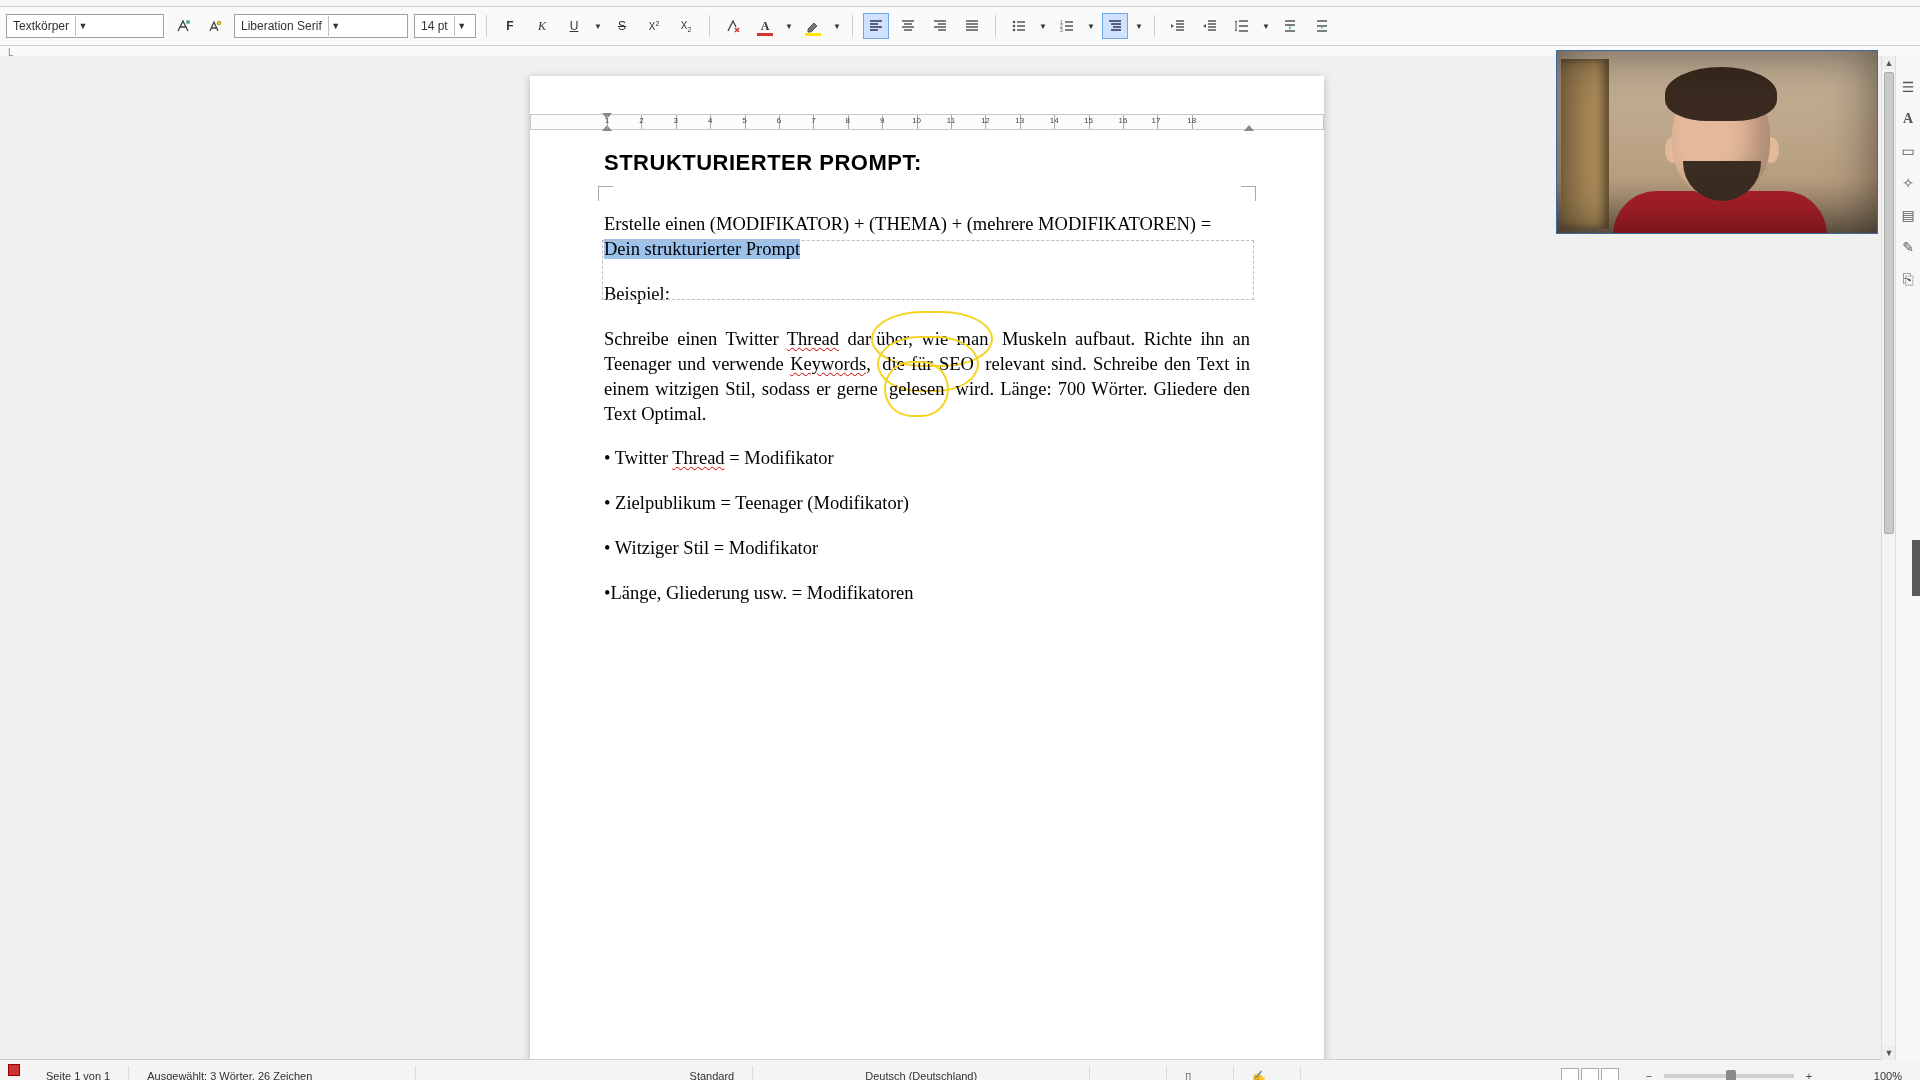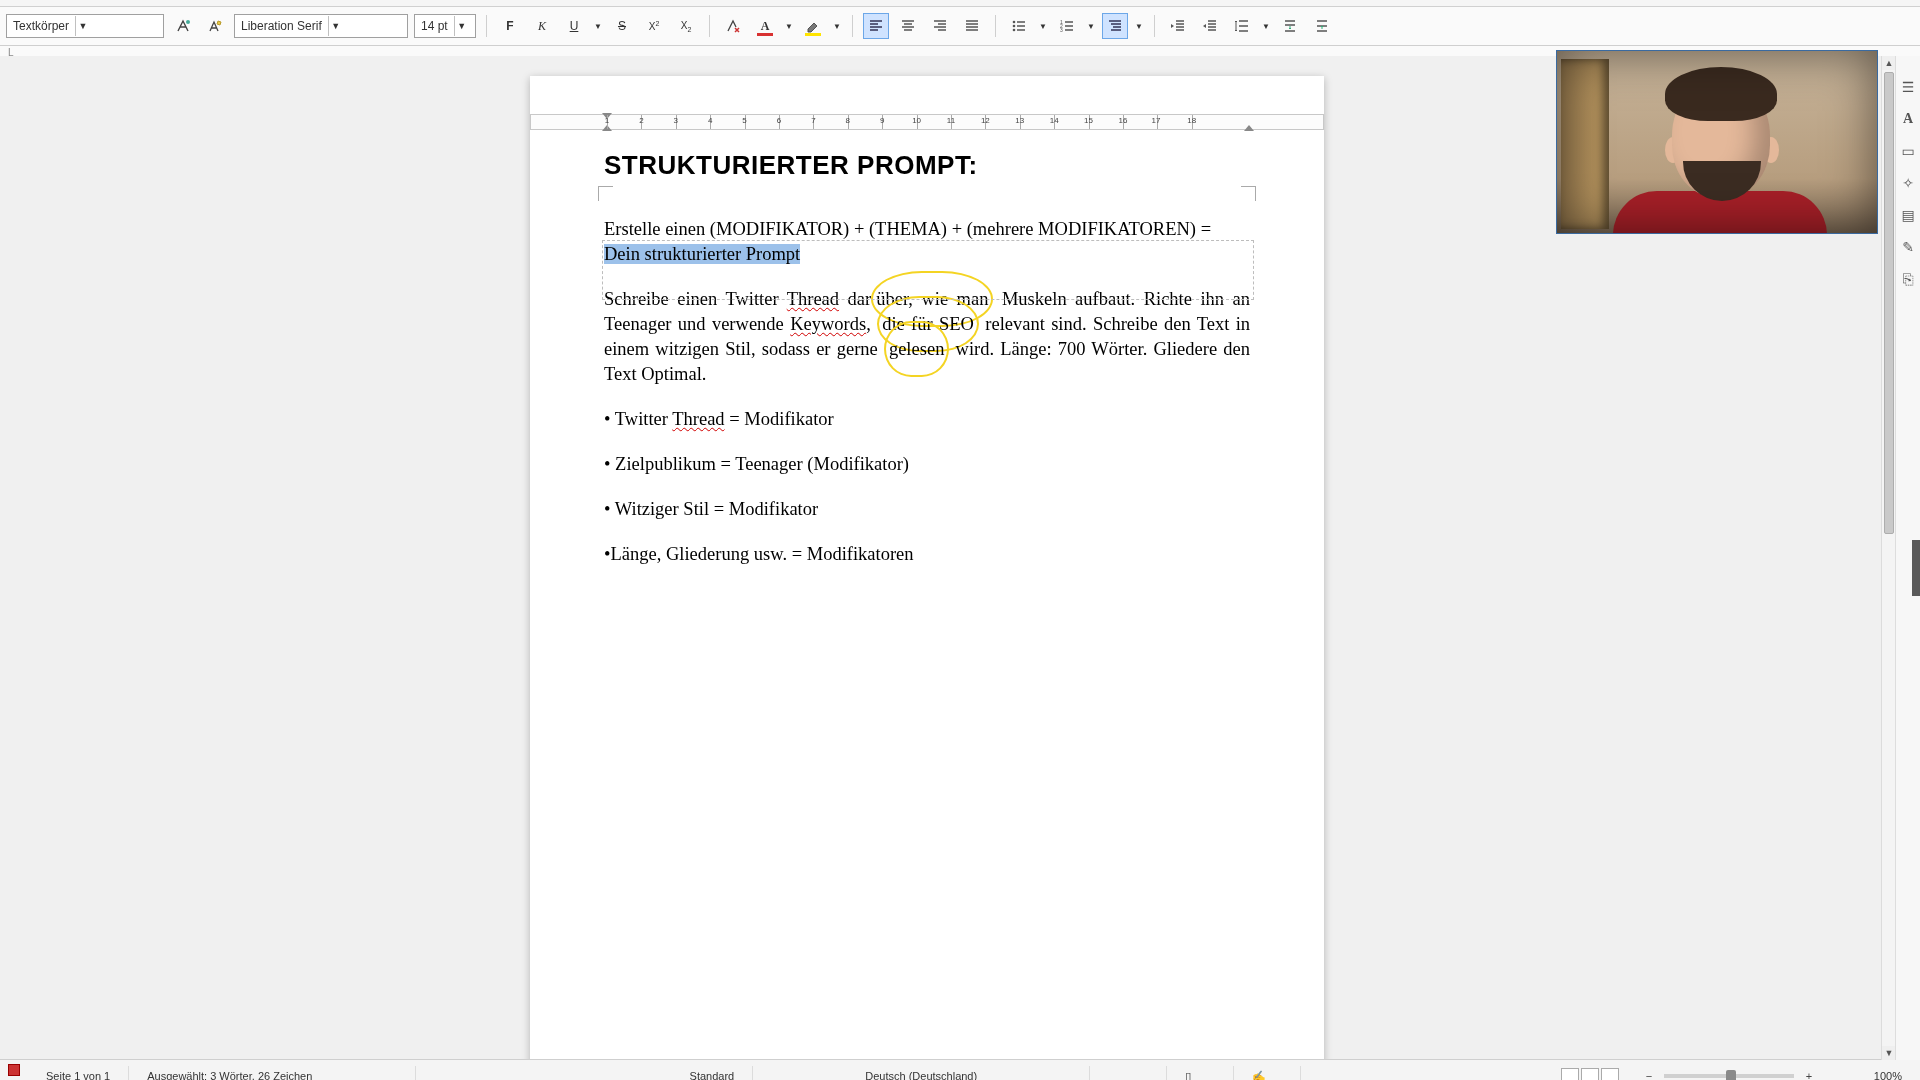--- a/index.html
+++ b/index.html
@@ -124,21 +124,21 @@
   .page-content {
     padding: 72px 74px 40px 74px;
     font-family: "Liberation Serif", "Times New Roman", serif;
     font-size: 18.5px;
     color: #000;
     line-height: 1.35;
   }
   .page-content h1 {
     font-family: Arial, sans-serif;
     font-weight: 900;
-    font-size: 26px;
+    font-size: 22px;
     letter-spacing: 0.5px;
     margin: 0 0 34px 0;
   }
   .page-content p { margin: 0 0 20px 0; }
   .sel { background: #9cc1ea; }
   .sq-red { text-decoration: underline wavy #d00000 1px; text-underline-offset: 2px; }
   .hl-circle {
     border: 2px solid #f4d423;
     border-radius: 50%/60%;
     padding: 16px 3px;
@@ -481,20 +481,21 @@
     <div class="text-anchor-frame" style="top:164px; left:72px; width:650px; height:58px"></div>
 
     <div class="page-content">
 
       <h1>STRUKTURIERTER PROMPT:</h1>
 
       <p>
         <span>Erstelle einen (MODIFIKATOR) + (THEMA) + (mehrere MODIFIKATOREN) = </span><span class="sel">Dein strukturierter Prompt</span>
       </p>
 
+      <p>Beispiel:</p>
 
       <p style="text-align:justify">
         <span>Schreibe einen Twitter </span><span class="sq-red">Thread</span><span> dar</span><span class="hl-circle">über, wie man</span><span> Muskeln aufbaut. Richte ihn an Teenager und verwende </span><span class="sq-red">Keywords</span><span>, </span><span class="hl-circle">die für SEO</span><span> relevant sind. Schreibe den Text in einem witzigen Stil, sodass er gerne </span><span class="hl-circle">gelesen</span><span> wird. Länge: 700 Wörter. Gliedere den Text Optimal.</span>
       </p>
 
       <p>
         <span>• Twitter </span><span class="sq-red">Thread</span><span> = Modifikator</span>
       </p>
 
 

